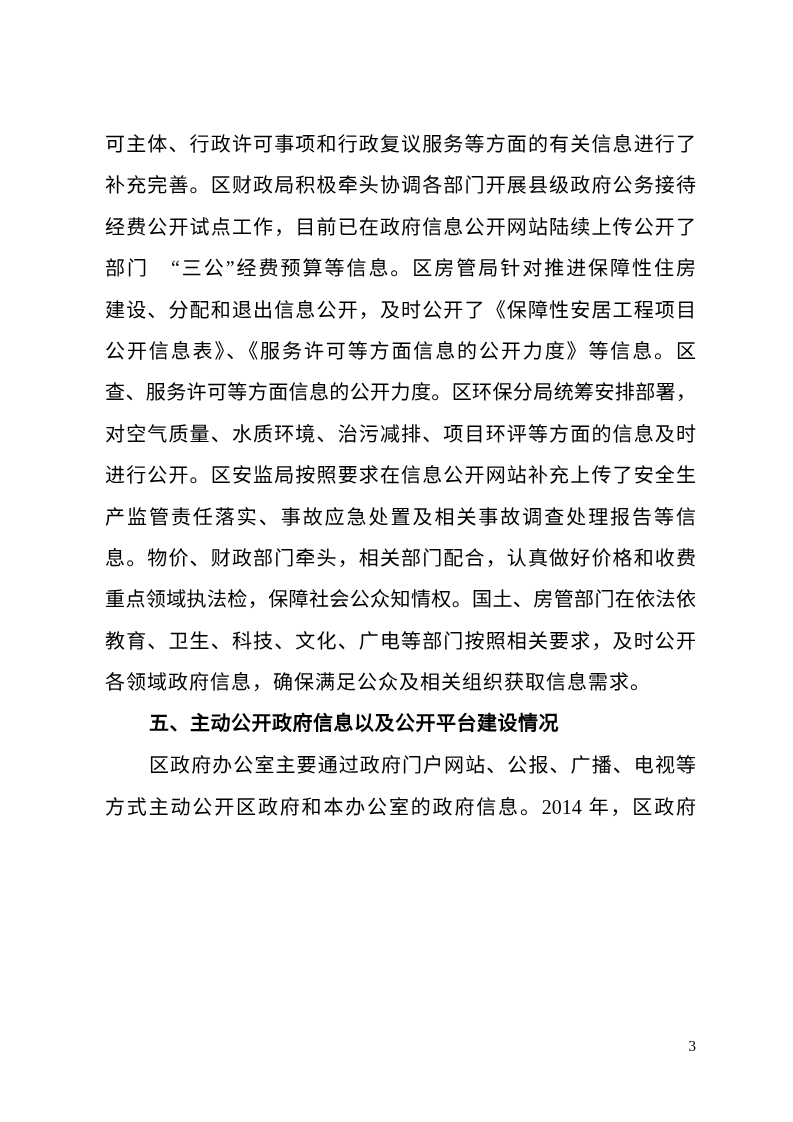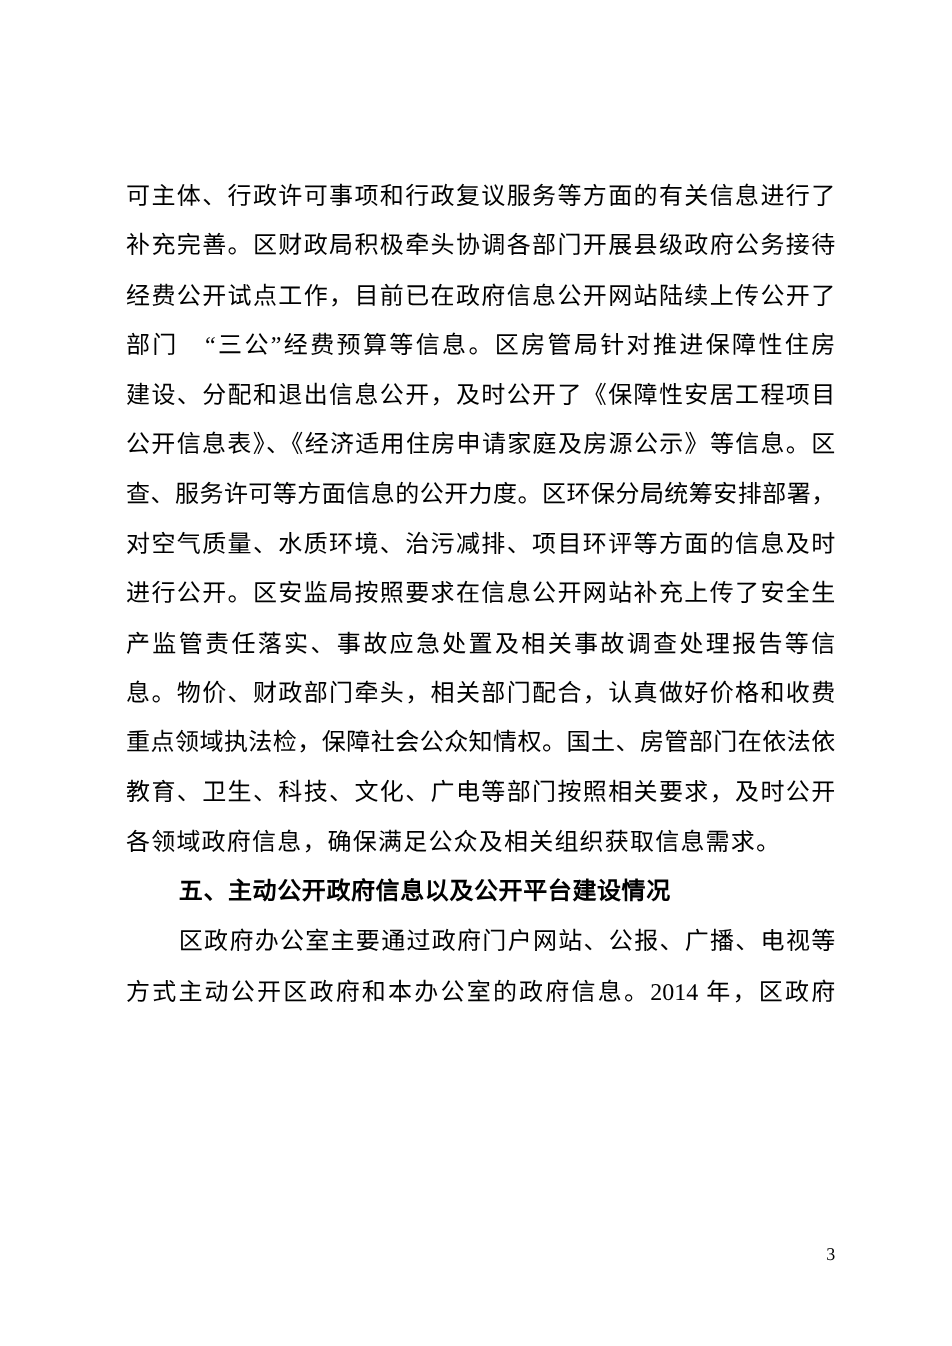--- a/index.html
+++ b/index.html
@@ -12,21 +12,21 @@
     width: 793px;
     height: 1122px;
     background: var(--page-bg, #ffffff);
     color: var(--text-color, #000000);
     font-family: "Liberation Serif", "DejaVu Serif", serif;
     overflow: hidden;
   }
   .textblock {
     position: absolute;
     left: 105px;
-    top: 144px;
+    top: 124px;
     width: 591px;
     font-size: 20px;
     line-height: 41.4px;
   }
   .line {
     text-align: left;
     letter-spacing: 1px;
     white-space: normal;
   }
   .line.j {
@@ -58,21 +58,21 @@
 </head>
 <body>
 
 <div class="page">
   <div class="textblock">
       <div class="line j">可主体、行政许可事项和行政复议服务等方面的有关信息进行了</div>
       <div class="line j">补充完善。区财政局积极牵头协调各部门开展县级政府公务接待</div>
       <div class="line j">经费公开试点工作，目前已在政府信息公开网站陆续上传公开了</div>
       <div class="line j">部门　“三公”经费预算等信息。区房管局针对推进保障性住房</div>
       <div class="line j">建设、分配和退出信息公开，及时公开了《保障性安居工程项目</div>
-      <div class="line j">公开信息表》、《经济适用住房申请家庭及房源公示》等信息。区</div>
+      <div class="line j">公开信息表》、《服务许可等方面信息的公开力度》等信息。区</div>
       <div class="line j">查、服务许可等方面信息的公开力度。区环保分局统筹安排部署，</div>
       <div class="line j">对空气质量、水质环境、治污减排、项目环评等方面的信息及时</div>
       <div class="line j">进行公开。区安监局按照要求在信息公开网站补充上传了安全生</div>
       <div class="line j">产监管责任落实、事故应急处置及相关事故调查处理报告等信</div>
       <div class="line j">息。物价、财政部门牵头，相关部门配合，认真做好价格和收费</div>
       <div class="line j">重点领域执法检，保障社会公众知情权。国土、房管部门在依法依</div>
       <div class="line j">教育、卫生、科技、文化、广电等部门按照相关要求，及时公开</div>
       <div class="line">各领域政府信息，确保满足公众及相关组织获取信息需求。</div>
       <div class="line heading">五、主动公开政府信息以及公开平台建设情况</div>
       <div class="line j indent">区政府办公室主要通过政府门户网站、公报、广播、电视等</div>

